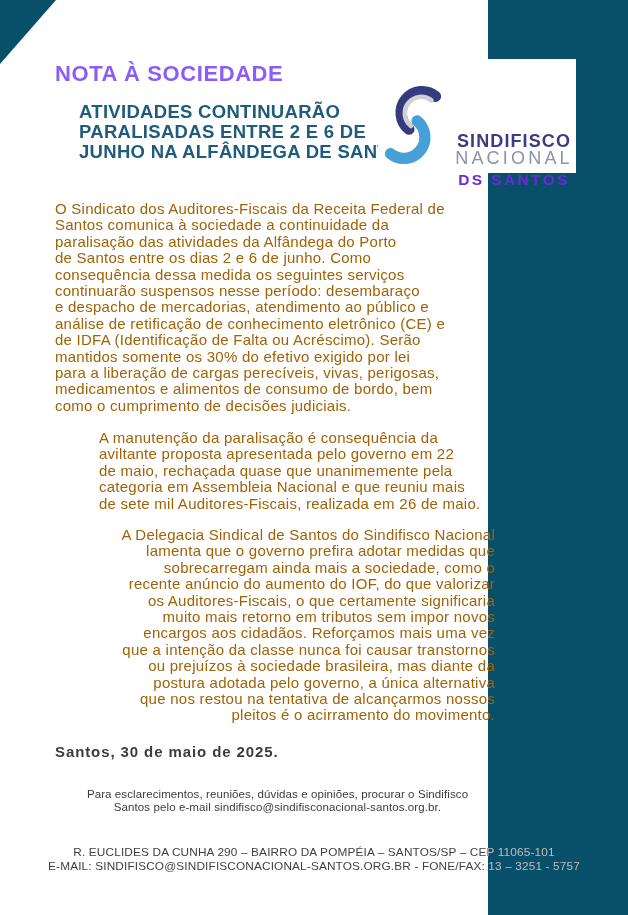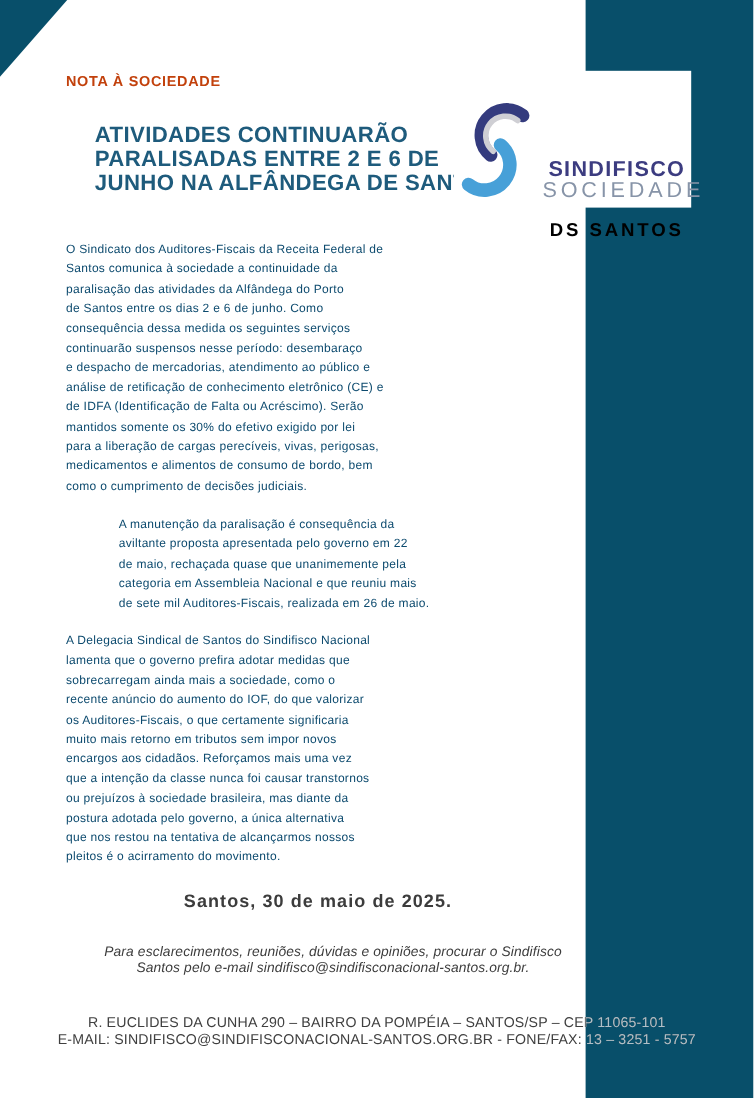--- a/index.html
+++ b/index.html
@@ -12,46 +12,46 @@
   .band { position:absolute; left:488px; top:0; width:140px; height:915px; background:#084F6A; }
   .corner-triangle {
     position:absolute; left:0; top:0; width:0; height:0;
     border-top:64px solid #084F6A; border-right:56px solid transparent;
   }
   .logo-box { position:absolute; left:378px; top:59px; width:198px; height:114px; background:#ffffff; }
   .logo-swoosh { position:absolute; left:1px; top:24px; width:68px; height:84px; }
   .logo-text { position:absolute; left:74px; top:32px; width:124px; text-align:center; }
   .logo-line1 { font-size:18px; font-weight:bold; color:#3C3C80; letter-spacing:1.1px; line-height:17px;margin-top:42px; }
   .logo-line2 { font-size:18px; font-weight:normal; color:#8794A8; letter-spacing:3.2px; line-height:17px; }
-  .logo-line3 { font-size:15.5px; font-weight:bold; color:#000000; letter-spacing:2.4px; line-height:17px; margin-top:17px; }
+  .logo-line3 { font-size:15.5px; font-weight:bold; color:#6d28d9; letter-spacing:2.4px; line-height:17px; margin-top:4px; }
 
   .kicker {
     position:absolute; left:55px; top:61px;
-    font-size:12px; font-weight:bold; color:#c2410c; letter-spacing:0.6px;
+    font-size:22px; font-weight:bold; color:#8b5cf6; letter-spacing:0.6px;
   }
   .doc-title {
     position:absolute; left:55px; top:102px; width:340px;
     font-size:18.5px; font-weight:bold; color:#1E5B7C;
     line-height:20px; letter-spacing:0.3px; white-space:pre-line;margin-left:24px;
   }
   .para {
     position:absolute; left:55px; width:440px;
-    font-size:10px; color:#0c4a6e; line-height:16.4px;
+    font-size:15px; color:#a16207; line-height:16.4px;
     letter-spacing:0.25px; white-space:pre-line;
   }
   .para-1 { top:201px; }
   .para-2 { top:430px;margin-left:44px; }
-  .para-3 { top:527px; }
+  .para-3 { top:527px;text-align:right; }
   .dateline {
-    position:absolute; left:55px; top:743px; width:420px; text-align:center;
+    position:absolute; left:55px; top:743px; width:420px; 
     font-size:15px; font-weight:bold; color:#3C3C3C; letter-spacing:0.9px;
   }
   .contact-note {
     position:absolute; left:50px; top:788px; width:455px; text-align:center;
-    font-size:11.5px; font-style:italic; color:#3C3C3C;
+    font-size:11.5px; color:#3C3C3C;
     line-height:12.8px; white-space:pre-line; letter-spacing:0.1px;
   }
   .footer {
     position:absolute; left:0; top:846px; width:628px; text-align:center;
     font-size:11.8px; color:#3F3F3F; line-height:13.5px; letter-spacing:0.15px;
   }
   .footer.footer-overlay { color:#AFC0C9; clip-path:inset(0 0 0 488px); }
 </style>
 </head>
 <body>
@@ -68,21 +68,21 @@
 JUNHO NA ALFÂNDEGA DE SANTOS</div>
 
   <div class="logo-box">
     <svg class="logo-swoosh" viewBox="0 0 66 82" xmlns="http://www.w3.org/2000/svg" aria-hidden="true">
       <path d="M55 13 A20 20 0 1 0 29 45" stroke="#343B7E" stroke-width="11" fill="none" stroke-linecap="round"></path>
       <path d="M51 17 A16 16 0 1 0 31 42" stroke="#CFCFD4" stroke-width="4.5" fill="none" stroke-linecap="round"></path>
       <path d="M11 69 A20 20 0 1 0 37 37" stroke="#47A0D8" stroke-width="11" fill="none" stroke-linecap="round"></path>
     </svg>
     <div class="logo-text">
       <div class="logo-line1">SINDIFISCO</div>
-      <div class="logo-line2">SOCIEDADE</div>
+      <div class="logo-line2">NACIONAL</div>
       <div class="logo-line3">DS SANTOS</div>
     </div>
   </div>
 
   <div class="para para-1">O Sindicato dos Auditores-Fiscais da Receita Federal de
 Santos comunica à sociedade a continuidade da
 paralisação das atividades da Alfândega do Porto
 de Santos entre os dias 2 e 6 de junho. Como
 consequência dessa medida os seguintes serviços
 continuarão suspensos nesse período: desembaraço

